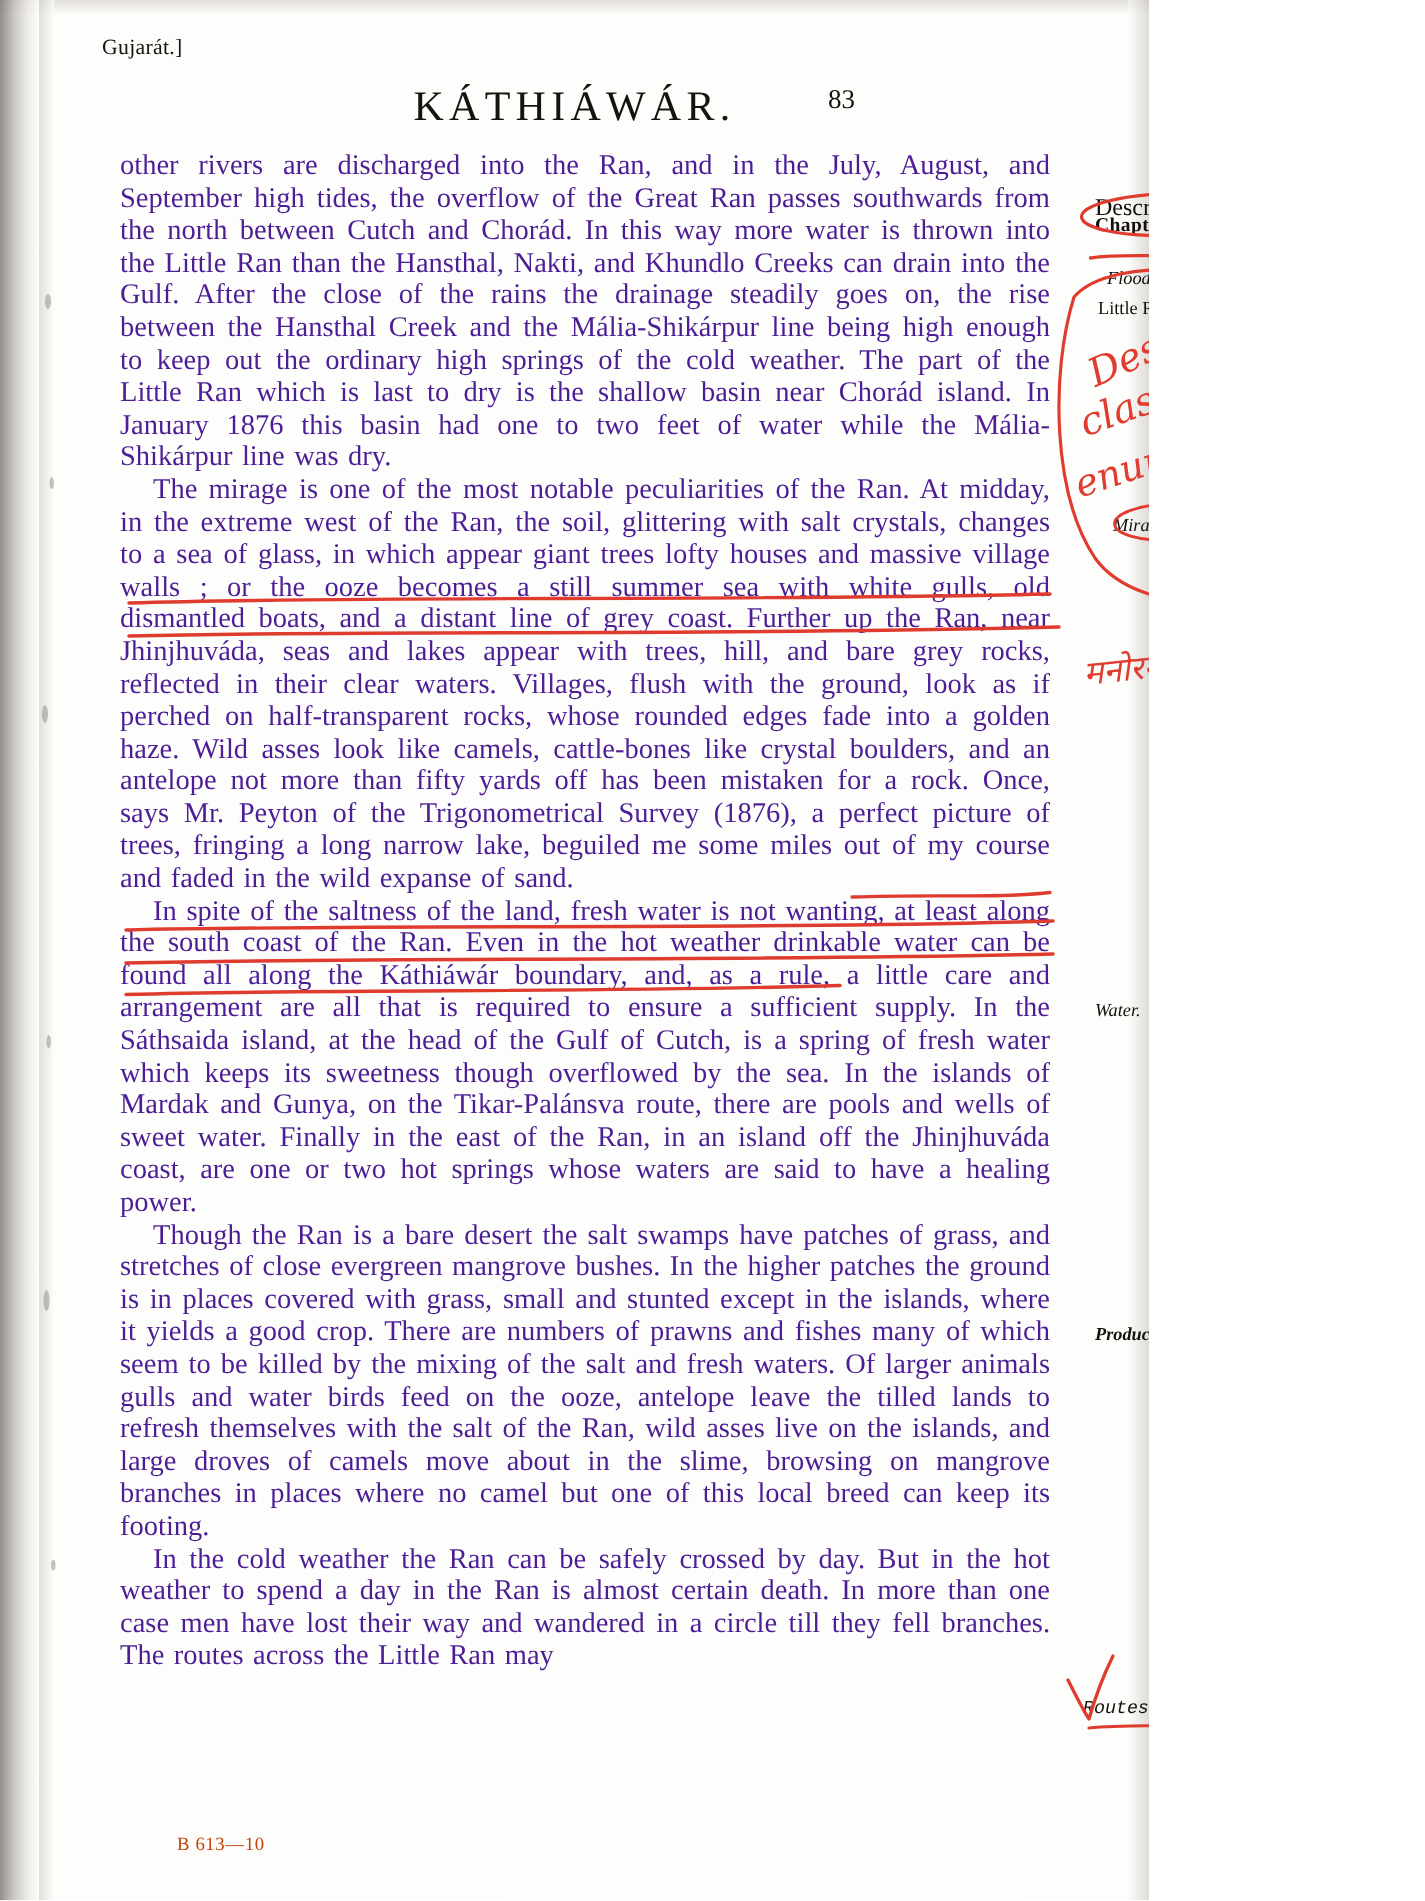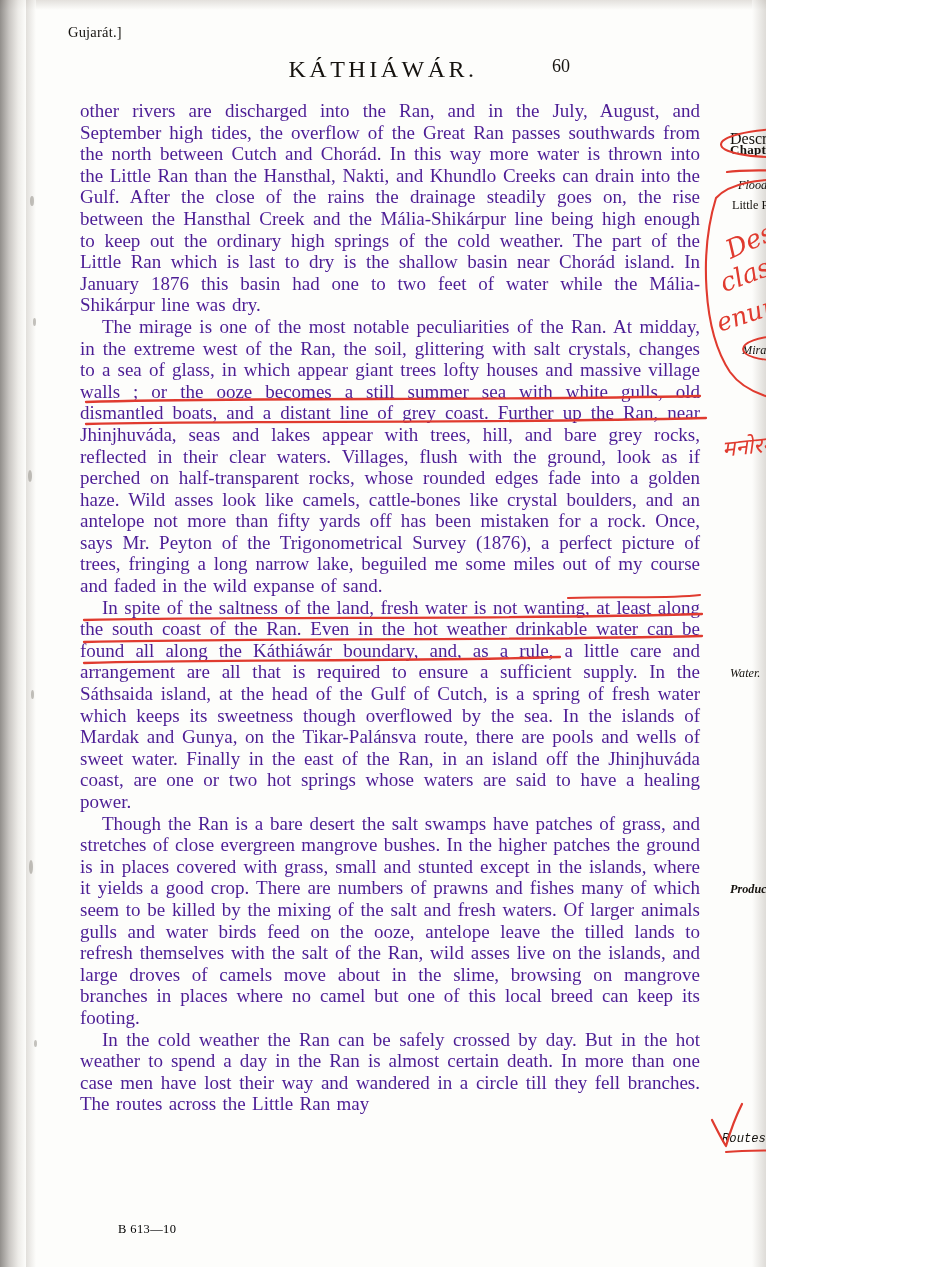--- a/index.html
+++ b/index.html
@@ -60,21 +60,21 @@
     top: 24px;
     font-size: 14.5px;
     color: #16130f;
     letter-spacing: .2px;
   }
   .title-line {
     position: absolute;
     left: 0; right: 0;
     top: 56px;
     text-align: center;
-    font-size: 24px;
+    font-size: 28px;
     letter-spacing: 3.5px;
     color: #16130f;
   }
   .page-number {
     position: absolute;
     right: 196px;
     top: 56px;
     font-size: 18px;
     color: #16130f;
   }
@@ -129,21 +129,21 @@
     font-size: 12.2px;
   }
 
   
   .signature {
     position: absolute;
     left: 118px;
     top: 1222px;
     font-size: 12.5px;
     letter-spacing: .4px;
-    color: #000000;
+    color: #c2410c;
   }
 
   
   .ink {
     position: absolute;
     left: 0; top: 0;
     width: 950px; height: 1267px;
     pointer-events: none;
   }
   .handwrite {
@@ -167,21 +167,21 @@
   <div class="speck" style="left:30px;top:196px;width:4px;height:10px;"></div>
   <div class="speck" style="left:33px;top:318px;width:3px;height:8px;"></div>
   <div class="speck" style="left:28px;top:470px;width:4px;height:12px;"></div>
   <div class="speck" style="left:31px;top:690px;width:3px;height:9px;"></div>
   <div class="speck" style="left:29px;top:860px;width:4px;height:14px;"></div>
   <div class="speck" style="left:34px;top:1040px;width:3px;height:7px;"></div>
   <div class="speck" style="left:830px;top:1078px;width:3px;height:3px;"></div>
 
   <div class="running-head">Gujarát.]</div>
   <div class="title-line">KÁTHIÁWÁR.</div>
-  <div class="page-number">60</div>
+  <div class="page-number">83</div>
 
   <div class="body-col">
     <p class="para noindent">other rivers are discharged into the Ran, and in the July, August, and September high tides, the overflow of the Great Ran passes southwards from the north between Cutch and Chorád.   In this way more water is thrown into the Little Ran than the Hansthal, Nakti, and Khundlo Creeks can drain into the Gulf.   After the close of the rains the drainage steadily goes on, the rise between the Hansthal Creek and the Mália-Shikárpur line being high enough to keep out the ordinary high springs of the cold weather.   The part of the Little Ran which is last to dry is the shallow basin near Chorád island.   In January 1876 this basin had one to two feet of water while the Mália-Shikárpur line was dry.</p>
     <p class="para">The mirage is one of the most notable peculiarities of the Ran. At midday, in the extreme west of the Ran, the soil, glittering with salt crystals, changes to a sea of glass, in which appear giant trees lofty houses and massive village walls ; or the ooze becomes a still summer sea with white gulls, old dismantled boats, and a distant line of grey coast.   Further up the Ran, near Jhinjhuváda, seas and lakes appear with trees, hill, and bare grey rocks, reflected in their clear waters.   Villages, flush with the ground, look as if perched on half-transparent rocks, whose rounded edges fade into a golden haze.   Wild asses look like camels, cattle-bones like crystal boulders, and an antelope not more than fifty yards off has been mistaken for a rock.   Once, says Mr. Peyton of the Trigonometrical Survey (1876), a perfect picture of trees, fringing a long narrow lake, beguiled me some miles out of my course and faded in the wild expanse of sand.</p>
     <p class="para">In spite of the saltness of the land, fresh water is not wanting, at least along the south coast of the Ran.   Even in the hot weather drinkable water can be found all along the Káthiáwár boundary, and, as a rule, a little care and arrangement are all that is required to ensure a sufficient supply.   In the Sáthsaida island, at the head of the Gulf of Cutch, is a spring of fresh water which keeps its sweetness though overflowed by the sea.   In the islands of Mardak and Gunya, on the Tikar-Palánsva route, there are pools and wells of sweet water.   Finally in the east of the Ran, in an island off the Jhinjhuváda coast, are one or two hot springs whose waters are said to have a healing power.</p>
     <p class="para">Though the Ran is a bare desert the salt swamps have patches of grass, and stretches of close evergreen mangrove bushes.   In the higher patches the ground is in places covered with grass, small and stunted except in the islands, where it yields a good crop.   There are numbers of prawns and fishes many of which seem to be killed by the mixing of the salt and fresh waters.   Of larger animals gulls and water birds feed on the ooze, antelope leave the tilled lands to refresh themselves with the salt of the Ran, wild asses live on the islands, and large droves of camels move about in the slime, browsing on mangrove branches in places where no camel but one of this local breed can keep its footing.</p>
     <p class="para">In the cold weather the Ran can be safely crossed by day.   But in the hot weather to spend a day in the Ran is almost certain death. In more than one case men have lost their way and wandered in a circle till they fell branches.   The routes across the Little Ran may</p>
   </div>
 
   <div class="margin-col">

